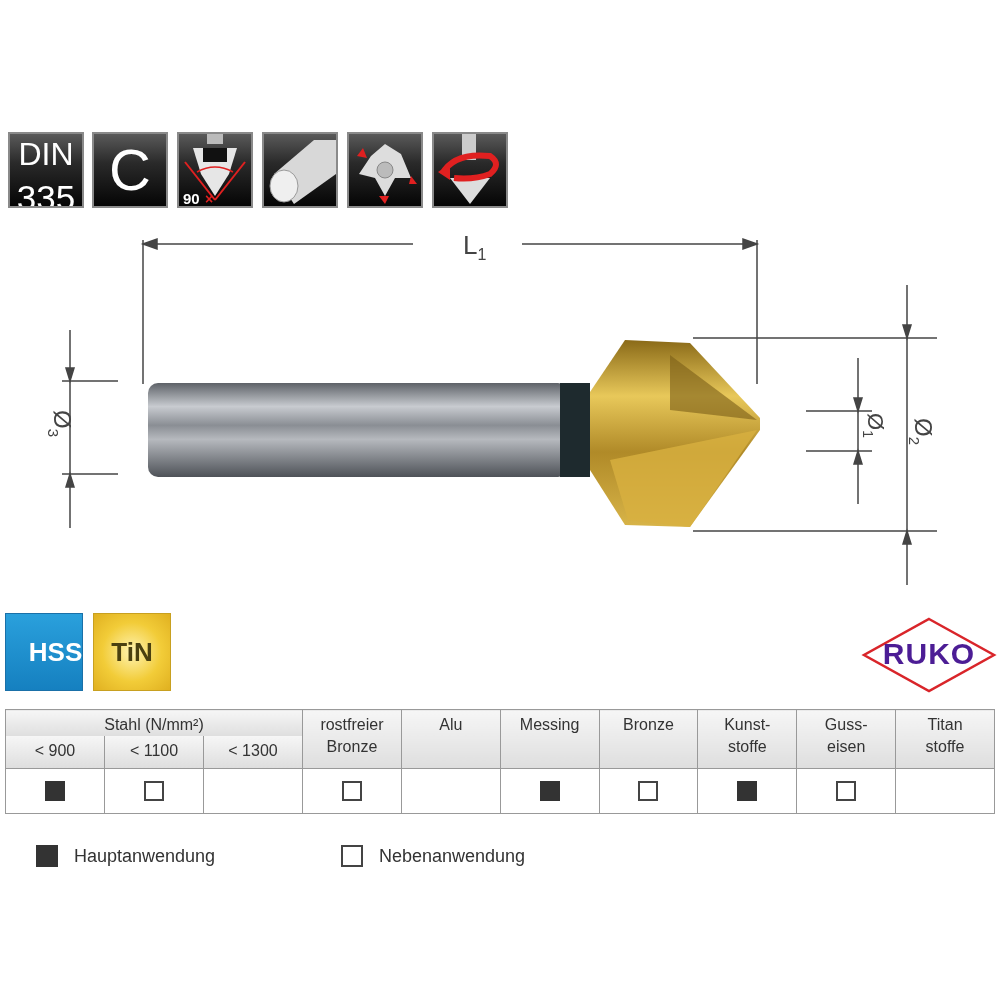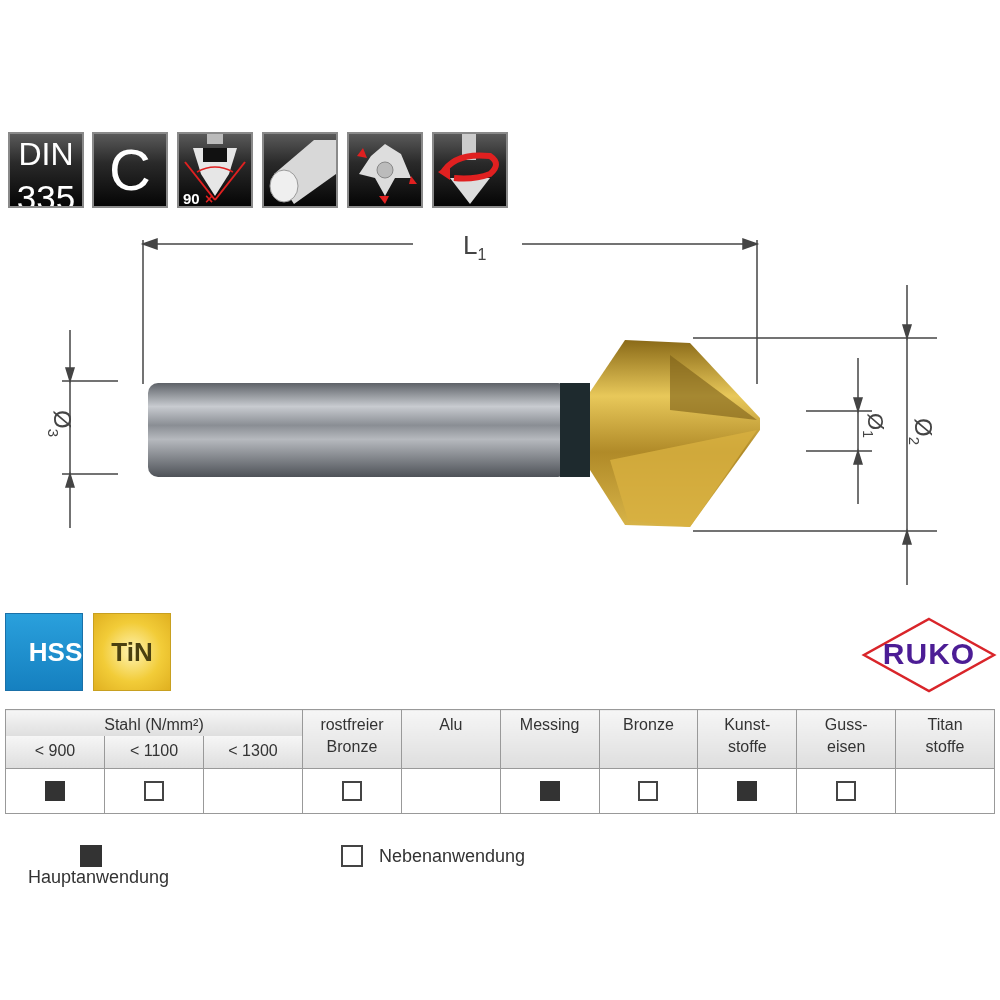--- a/index.html
+++ b/index.html
@@ -178,20 +178,20 @@
       <td></td>
       <td><span class="sq main"></span></td>
       <td><span class="sq sec"></span></td>
       <td><span class="sq main"></span></td>
       <td><span class="sq sec"></span></td>
       <td></td>
     </tr>
   </tbody>
 </table>
 
-<div class="legend" style="left:28px;flex-direction:column;">
+<div class="legend" style="left:36px;">
   <span class="sq main"></span>
   <span>Hauptanwendung</span>
 </div>
 <div class="legend" style="left:341px;">
   <span class="sq sec"></span>
   <span>Nebenanwendung</span>
 </div>
 
 </body></html>

